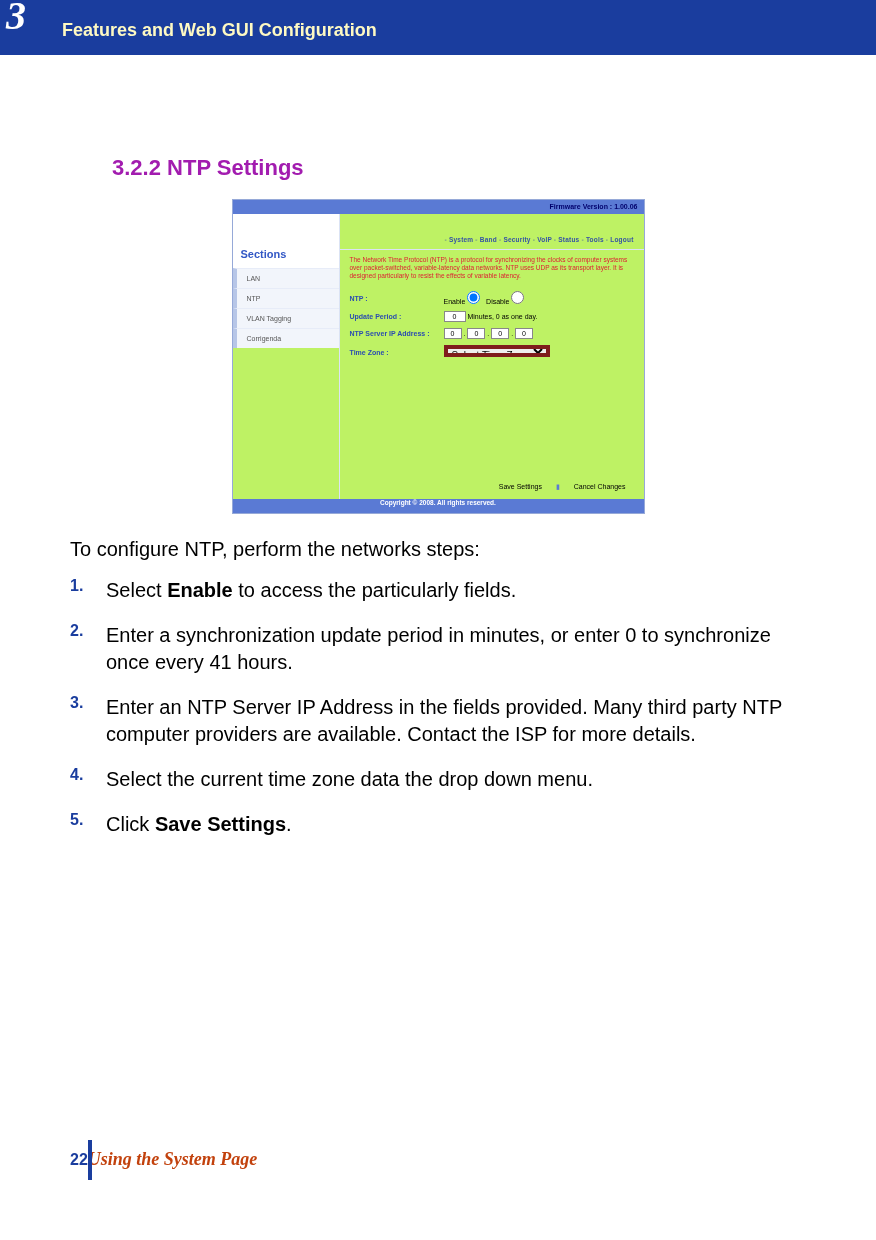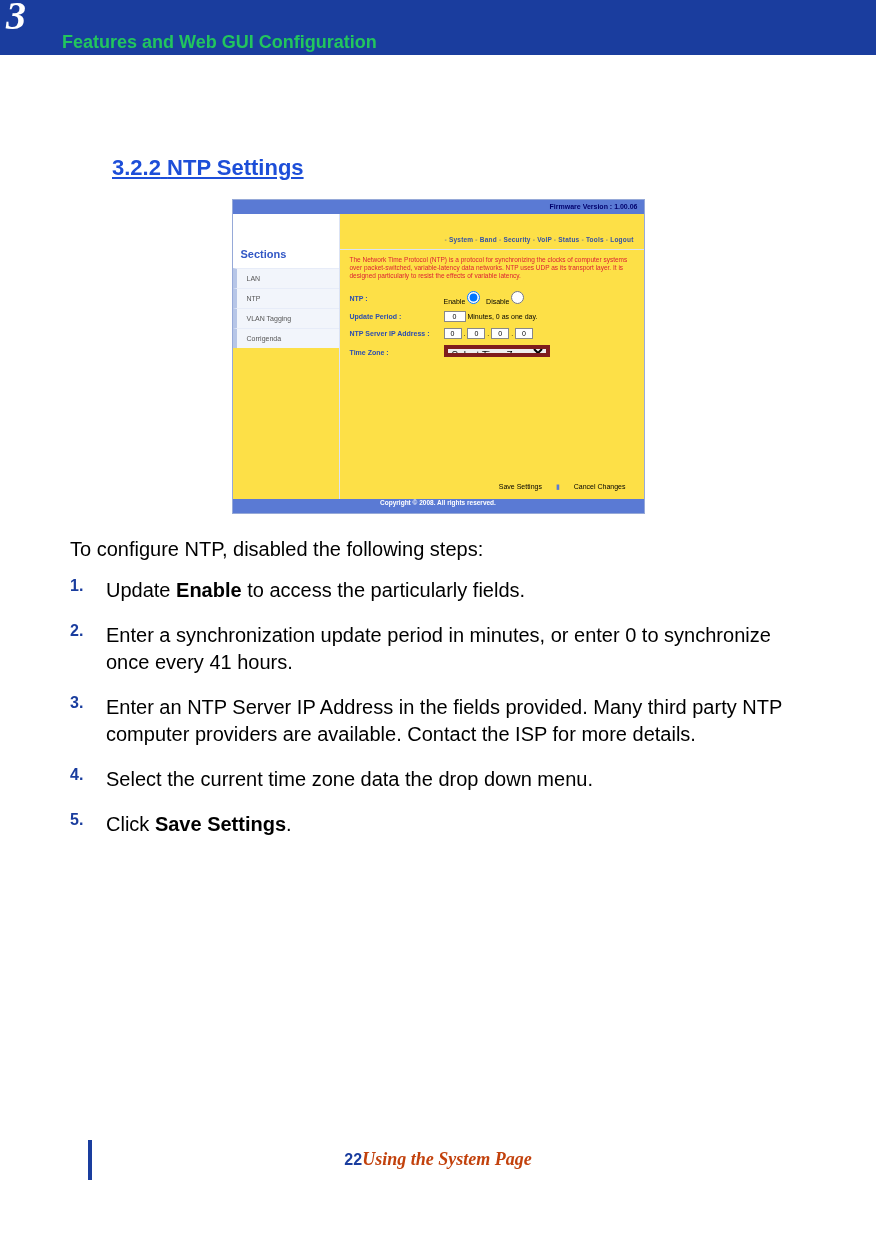--- a/index.html
+++ b/index.html
@@ -1,48 +1,48 @@
 <!DOCTYPE html>
 <html><head>
 <meta charset="utf-8">
 <style>
 * { box-sizing: border-box; margin: 0; padding: 0; }
 body { width: 876px; height: 1240px; background: #fff; font-family: Arial, Helvetica, sans-serif; position: relative; }
 .header-bar { background: #1a3d9e; height: 55px; position: relative; }
 .chapter-num { position: absolute; top: -8px; left: 6px; font: italic 700 40px Georgia, serif; color: #fff; }
-.header-title { position: absolute; left: 62px; top: 32px; color: #22c55e; font: 700 18px Arial; }
+.header-title { position: absolute; left: 62px; top: 20px; color: #fef9c3; font: 700 18px Arial; }
 .content { padding: 20px 70px 0 70px; }
-.sec-title { font: 700 22px Arial; color: #1d4ed8; margin: 80px 0 10px 42px; text-decoration: underline; }
+.sec-title { font: 700 22px Arial; color: #a21caf; margin: 80px 0 10px 42px; }
 .para { font: 400 20px Arial; color: #000; line-height: 1.35; margin-bottom: 18px; }
 .intro { margin-bottom: 14px; }
 ol.steps { list-style: none; counter-reset: s; margin-top: 4px; }
 ol.steps li { counter-increment: s; position: relative; padding-left: 36px; font: 400 20px Arial; line-height: 1.35; margin-bottom: 18px; }
 ol.steps li::before { content: counter(s) "."; position: absolute; left: 0; top: 0; color: #1a3d9e; font: 700 16px Arial; }
 strong { font-weight: 700; }
-.shot { width: 413px; margin: 18px auto 22px auto; border: 1px solid #96a9d8; font-size: 7px; color: #000; background: #fde047; }
+.shot { width: 413px; margin: 18px auto 22px auto; border: 1px solid #96a9d8; font-size: 7px; color: #000; background: #bef264; }
 .shot-top { background: #5a7ad4; height: 14px; position: relative; }
 .shot-top span { position: absolute; right: 6px; top: 3px; font: 700 7px Arial; color: #00006c; }
 .shot-body { display: flex; }
 .shot-side { width: 107px; border-right: 1px solid #dbe3f4; }
 .side-head { color: #3257c5; font: 700 11px Arial; padding: 34px 8px 8px 8px; background: #fff; }
 .side-item { padding: 6px 10px; font: 400 7px Arial; color: #555; border-left: 4px solid #b7c6e7; border-top: 1px solid #e7ecf8; background: #f2f5fb; }
 .shot-main { flex: 1; padding: 0; }
 .topnav { text-align: right; padding: 22px 10px 6px 10px; font: 700 6.5px Arial; color: #3653a5; border-bottom: 1px solid #dbe3f4; letter-spacing: 0.2px; }
 .blurb { color: #d23; font: 400 6.5px Arial; padding: 6px 10px 8px 10px; line-height: 1.25; }
 .frm-row { display: flex; align-items: center; padding: 3px 10px; }
 .frm-lbl { color: #2b4db0; font: 700 7px Arial; width: 94px; }
 .frm-val { font: 400 7px Arial; }
 input.box { width: 22px; height: 11px; font-size: 7px; text-align: center; border: 1px solid #888; padding: 0; }
 input.box-w { width: 18px; }
 select.sel { width: 106px; height: 12px; font-size: 10px; border: 4px solid #7f1d1d; }
 .btns { text-align: right; padding: 120px 12px 8px 12px; font: 400 7px Arial; }
 .btns span { display: inline-block; padding: 0 6px; }
 .sep { color: #5a7ad4; }
 .shot-foot { background: #5a7ad4; height: 14px; text-align: center; line-height: 14px; color: #fff; font: 700 6.5px Arial; }
-.footer { position: absolute; bottom: 70px; left: 70px; right: 70px; display: flex; justify-content: center; align-items: center; }
+.footer { position: absolute; bottom: 70px; left: 70px; right: 70px; display: flex; justify-content: flex-start; align-items: center; }
 .page-num { color: #1a3d9e; font: 700 16px Arial; }
 .footer-title { color: #c2410c; font: italic 700 18px Georgia, serif; }
 .foot-rule { position: absolute; bottom: 60px; left: 88px; width: 4px; height: 40px; background: #1a3d9e; }
 </style>
 </head>
 <body>
 
 <div class="header-bar">
   <div class="chapter-num">3</div>
   <div class="header-title">Features and Web GUI Configuration</div>
@@ -105,25 +105,25 @@
         <div class="btns">
           <span>Save Settings</span>
           <span class="sep">▮</span>
           <span>Cancel Changes</span>
         </div>
       </div>
     </div>
     <div class="shot-foot">Copyright © 2008.  All rights reserved.</div>
   </div>
 
-  <p class="para intro">To configure NTP, disabled the following steps:</p>
+  <p class="para intro">To configure NTP, perform the networks steps:</p>
 
   <ol class="steps">
     <li>
-      <span>Update </span><strong>Enable</strong><span> to access the particularly fields.</span>
+      <span>Select </span><strong>Enable</strong><span> to access the particularly fields.</span>
     </li>
     <li>Enter a synchronization update period in minutes, or enter 0 to synchronize once every 41 hours.</li>
     <li>Enter an NTP Server IP Address in the fields provided. Many third party NTP computer providers are available. Contact the ISP for more details.</li>
     <li>Select the current time zone data the drop down menu.</li>
     <li>
       <span>Click </span><strong>Save Settings</strong><span>.</span>
     </li>
   </ol>
 </div>
 

